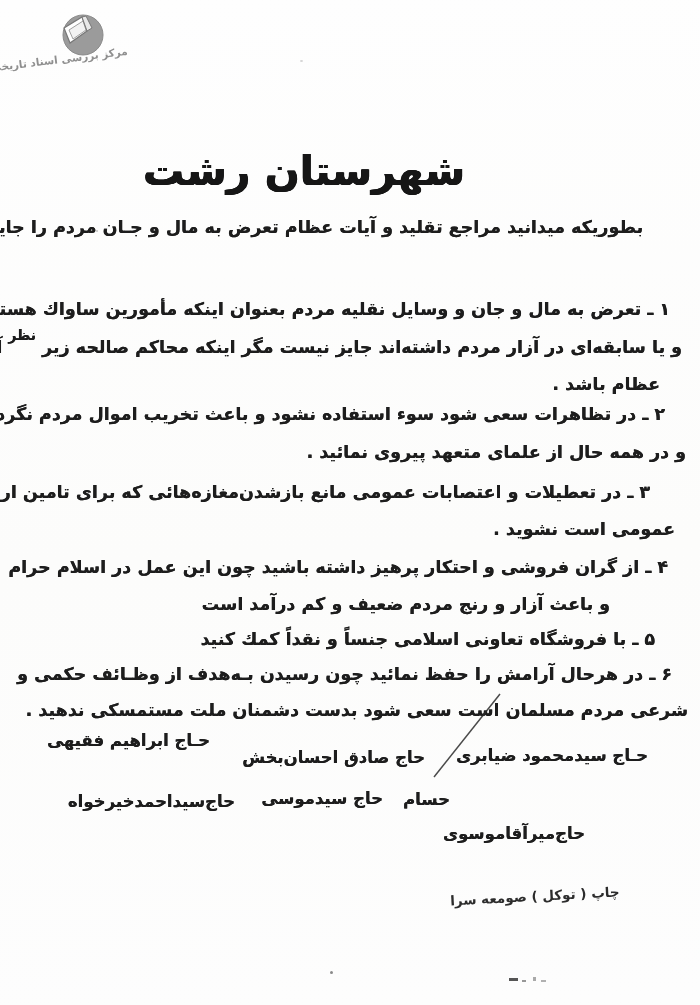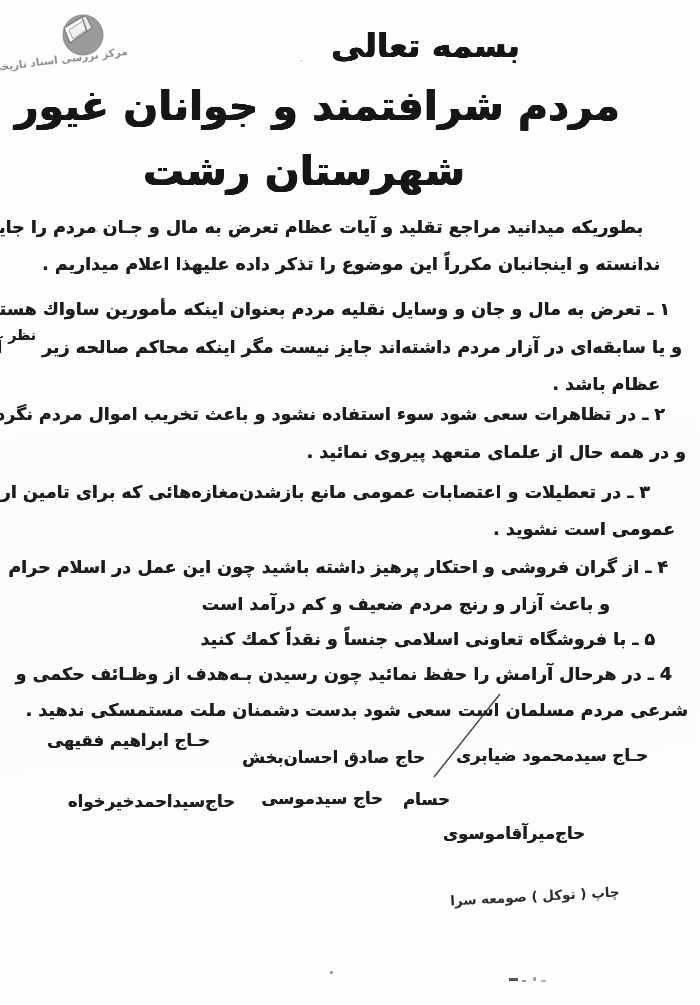--- a/index.html
+++ b/index.html
@@ -63,47 +63,44 @@
     <svg width="50" height="50" viewBox="0 0 50 50">
       <circle cx="27" cy="23" r="20" fill="#9b9b9b"></circle>
       <circle cx="27" cy="23" r="20" fill="none" stroke="#8a8a8a" stroke-width="1"></circle>
       <path d="M8,16 L26,5 L31,19 L14,31 Z" fill="#ffffff" stroke="#777" stroke-width="1.2"></path>
       <path d="M13,18 L27,9 L30,18 L17,27 Z" fill="#f2f2f2" stroke="#888" stroke-width="0.8"></path>
       <path d="M26,5 L31,19 L36,16 L30,4 Z" fill="#e8e8e8" stroke="#777" stroke-width="1"></path>
     </svg>
   </div>
   <div class="logo-caption">مرکز بررسی اسناد تاریخی</div>
 
-  <div class="tl" style="top:26px;right:180px;font-size:33px">بسمه تعالی</div>
-  <div class="tl" style="top:82px;right:80px;font-size:41px">مردم شرافتمند و جوانان غیور</div>
   <div class="tl" style="top:147px;right:235px;font-size:41px">شهرستان رشت</div>
 
   <div class="bl" style="top:214px;right:57px">بطوریکه میدانید مراجع تقلید و آیات عظام تعرض به مال و جـان مردم را جایز</div>
-  <div class="bl" style="top:251px;right:40px">ندانسته  و اینجانبان مکرراً این موضوع را تذکر داده علیهذا اعلام میداریم .</div>
 
   <div class="bl" style="top:296px;right:30px">۱ ـ تعرض به مال و  جان و وسایل نقلیه مردم بعنوان اینکه مأمورین ساواك هستند</div>
   <div class="bl" style="top:334px;right:18px">
     <span>و یا سابقه‌ای در آزار مردم داشته‌اند جایز نیست مگر اینکه محاکم صالحه زیر</span>
     <span class="sup">نظر</span>
     <span>آیـات</span>
   </div>
   <div class="bl" style="top:371px;right:40px">عظام باشد .</div>
 
   <div class="bl" style="top:401px;right:35px">۲ ـ در تظاهرات سعی شود سوء استفاده نشود و باعث تخریب اموال مردم نگردند</div>
   <div class="bl" style="top:439px;right:14px">و در همه حال از علمای متعهد پیروی نمائید .</div>
 
   <div class="bl" style="top:479px;right:50px">۳ ـ در تعطیلات و اعتصابات عمومی مانع بازشدن‌مغازه‌هائی که برای تامین ارزاق</div>
   <div class="bl" style="top:516px;right:25px">عمومی است نشوید .</div>
 
   <div class="bl" style="top:554px;right:32px">۴ ـ از گران فروشی و احتکار پرهیز داشته باشید چون این عمل در اسلام حرام</div>
   <div class="bl" style="top:591px;right:90px">و باعث آزار و رنج مردم ضعیف و کم درآمد است</div>
 
   <div class="bl" style="top:626px;right:45px">۵ ـ با فروشگاه تعاونی اسلامی جنساً و نقداً کمك کنید</div>
 
-  <div class="bl" style="top:661px;right:28px">4 ـ در هرحال آرامش را حفظ نمائید چون رسیدن بـه‌هدف از وظـائف حکمی و</div>
+  <div class="bl" style="top:661px;right:28px">۶ ـ در هرحال آرامش را حفظ نمائید چون رسیدن بـه‌هدف از وظـائف حکمی و</div>
   <div class="bl" style="top:697px;right:12px">شرعی مردم مسلمان است سعی شود بدست دشمنان ملت مستمسکی ندهید .</div>
 
   <div class="sig" style="top:746px;right:52px">حـاج سیدمحمود ضیابری</div>
   <div class="sig" style="top:748px;right:275px">حاج صادق احسان‌بخش</div>
   <div class="sig" style="top:731px;right:490px">حـاج ابراهیم فقیهی</div>
 
   <div class="sig" style="top:790px;right:250px">حسام</div>
   <div class="sig" style="top:789px;right:317px">حاج سیدموسی</div>
   <div class="sig" style="top:792px;right:465px">حاج‌سیداحمدخیرخواه</div>
 

